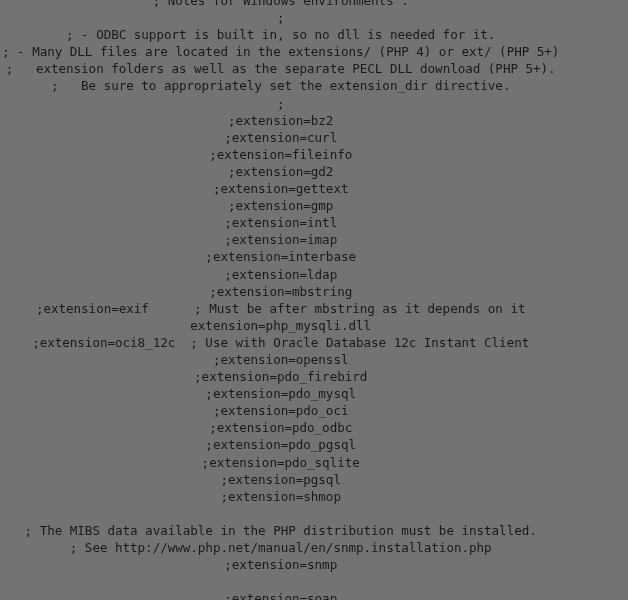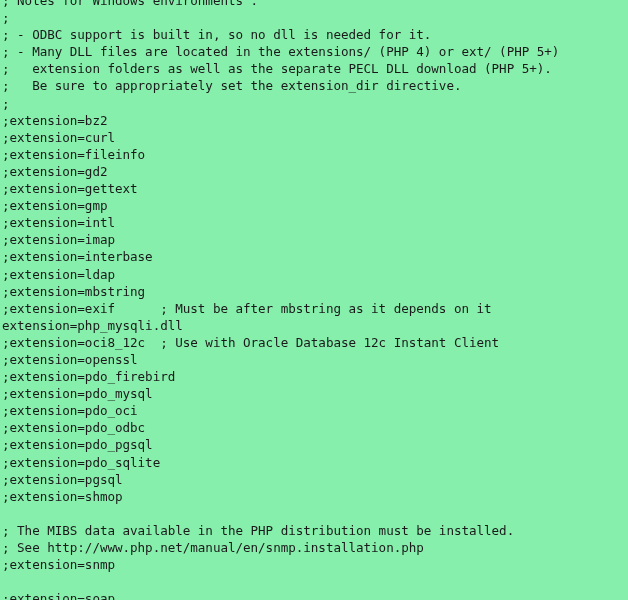--- a/index.html
+++ b/index.html
@@ -41,15 +41,15 @@
     height: 17.1px;
     white-space: pre;
   }
   .ini-line.blank {
     
   }
 </style>
 </head>
 <body>
 
-<div id="ini-viewport" style="background: #86efac;">
+<div id="ini-viewport" style="background: #737373; text-align: center;">
   <pre id="ini-text" style="color: rgb(26, 26, 26); font-size: 12.6px; line-height: 17.1px;"><span class="ini-line" style="height: 17.1px;">; Notes for Windows environments :</span><span class="ini-line" style="height: 17.1px;">;</span><span class="ini-line" style="height: 17.1px;">; - ODBC support is built in, so no dll is needed for it.</span><span class="ini-line" style="height: 17.1px;">; - Many DLL files are located in the extensions/ (PHP 4) or ext/ (PHP 5+)</span><span class="ini-line" style="height: 17.1px;">;   extension folders as well as the separate PECL DLL download (PHP 5+).</span><span class="ini-line" style="height: 17.1px;">;   Be sure to appropriately set the extension_dir directive.</span><span class="ini-line" style="height: 17.1px;">;</span><span class="ini-line" style="height: 17.1px;">;extension=bz2</span><span class="ini-line" style="height: 17.1px;">;extension=curl</span><span class="ini-line" style="height: 17.1px;">;extension=fileinfo</span><span class="ini-line" style="height: 17.1px;">;extension=gd2</span><span class="ini-line" style="height: 17.1px;">;extension=gettext</span><span class="ini-line" style="height: 17.1px;">;extension=gmp</span><span class="ini-line" style="height: 17.1px;">;extension=intl</span><span class="ini-line" style="height: 17.1px;">;extension=imap</span><span class="ini-line" style="height: 17.1px;">;extension=interbase</span><span class="ini-line" style="height: 17.1px;">;extension=ldap</span><span class="ini-line" style="height: 17.1px;">;extension=mbstring</span><span class="ini-line" style="height: 17.1px;">;extension=exif      ; Must be after mbstring as it depends on it</span><span class="ini-line" style="height: 17.1px;">extension=php_mysqli.dll</span><span class="ini-line" style="height: 17.1px;">;extension=oci8_12c  ; Use with Oracle Database 12c Instant Client</span><span class="ini-line" style="height: 17.1px;">;extension=openssl</span><span class="ini-line" style="height: 17.1px;">;extension=pdo_firebird</span><span class="ini-line" style="height: 17.1px;">;extension=pdo_mysql</span><span class="ini-line" style="height: 17.1px;">;extension=pdo_oci</span><span class="ini-line" style="height: 17.1px;">;extension=pdo_odbc</span><span class="ini-line" style="height: 17.1px;">;extension=pdo_pgsql</span><span class="ini-line" style="height: 17.1px;">;extension=pdo_sqlite</span><span class="ini-line" style="height: 17.1px;">;extension=pgsql</span><span class="ini-line" style="height: 17.1px;">;extension=shmop</span><span class="ini-line blank" style="height: 17.1px;">&nbsp;</span><span class="ini-line" style="height: 17.1px;">; The MIBS data available in the PHP distribution must be installed.</span><span class="ini-line" style="height: 17.1px;">; See http://www.php.net/manual/en/snmp.installation.php</span><span class="ini-line" style="height: 17.1px;">;extension=snmp</span><span class="ini-line blank" style="height: 17.1px;">&nbsp;</span><span class="ini-line" style="height: 17.1px;">;extension=soap</span></pre>
 </div>
 
 </body></html>

